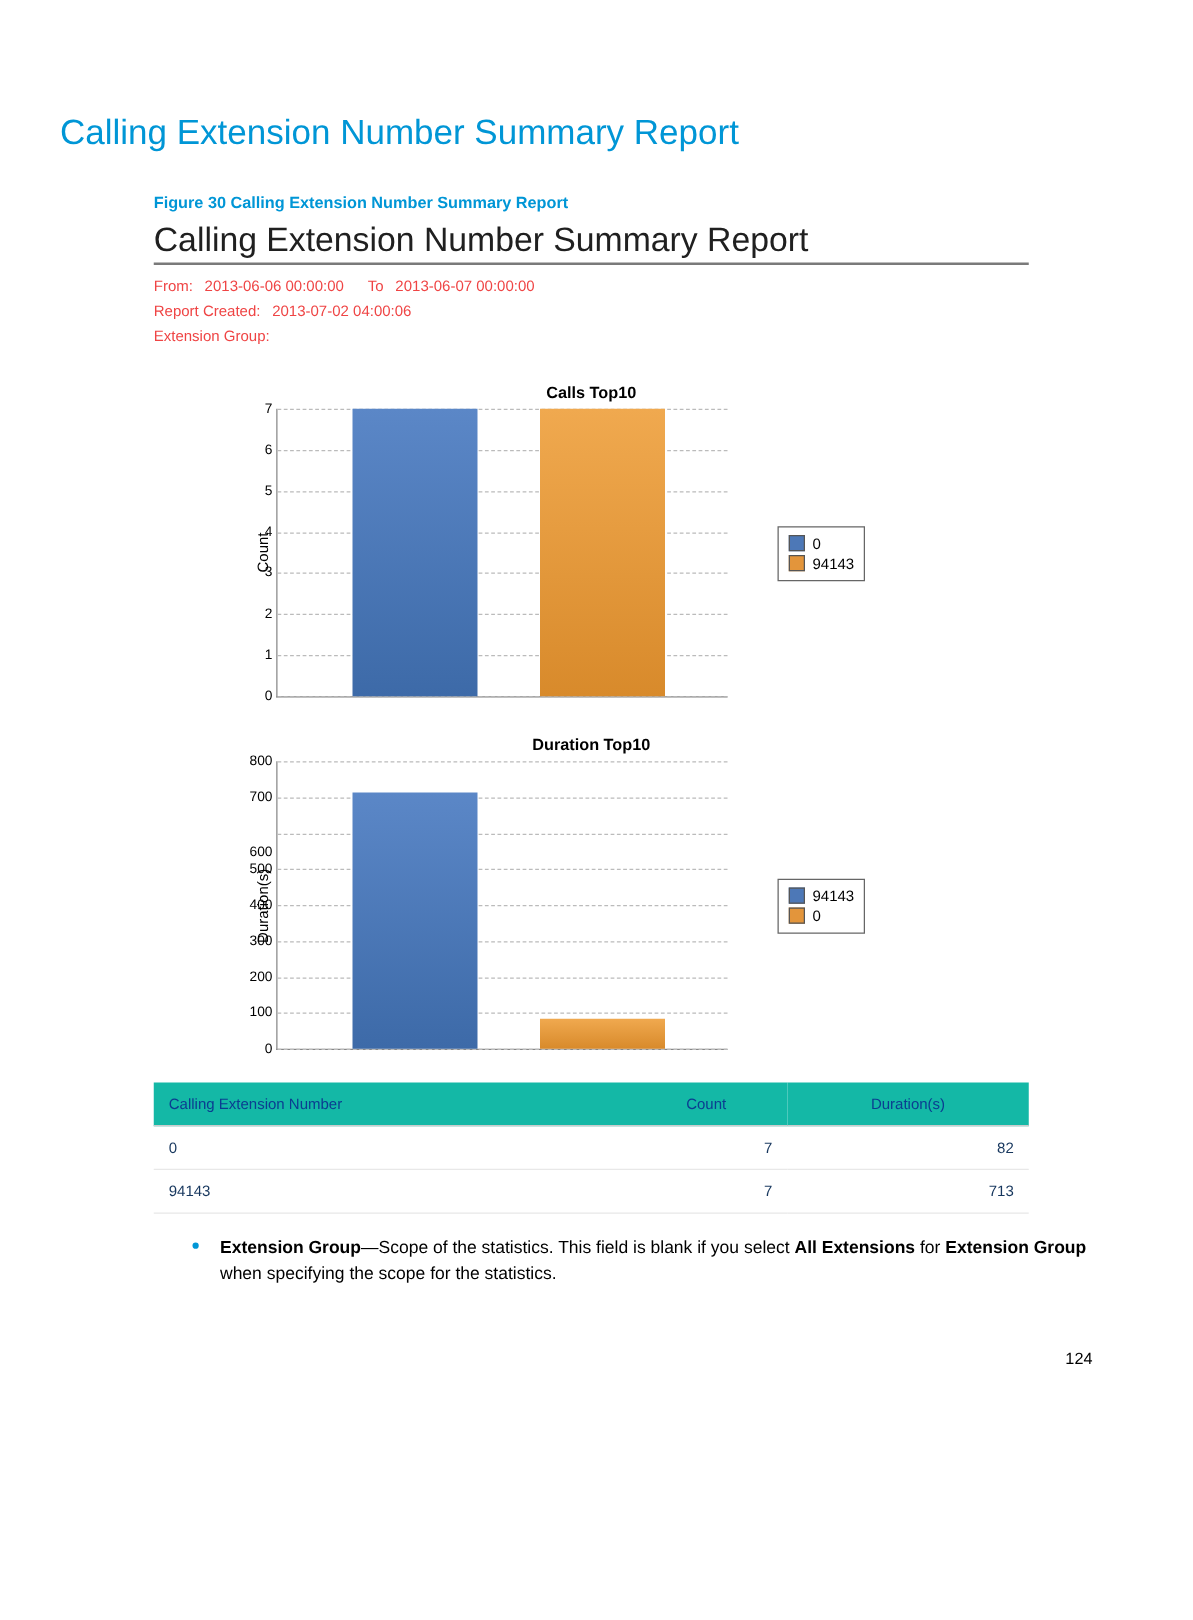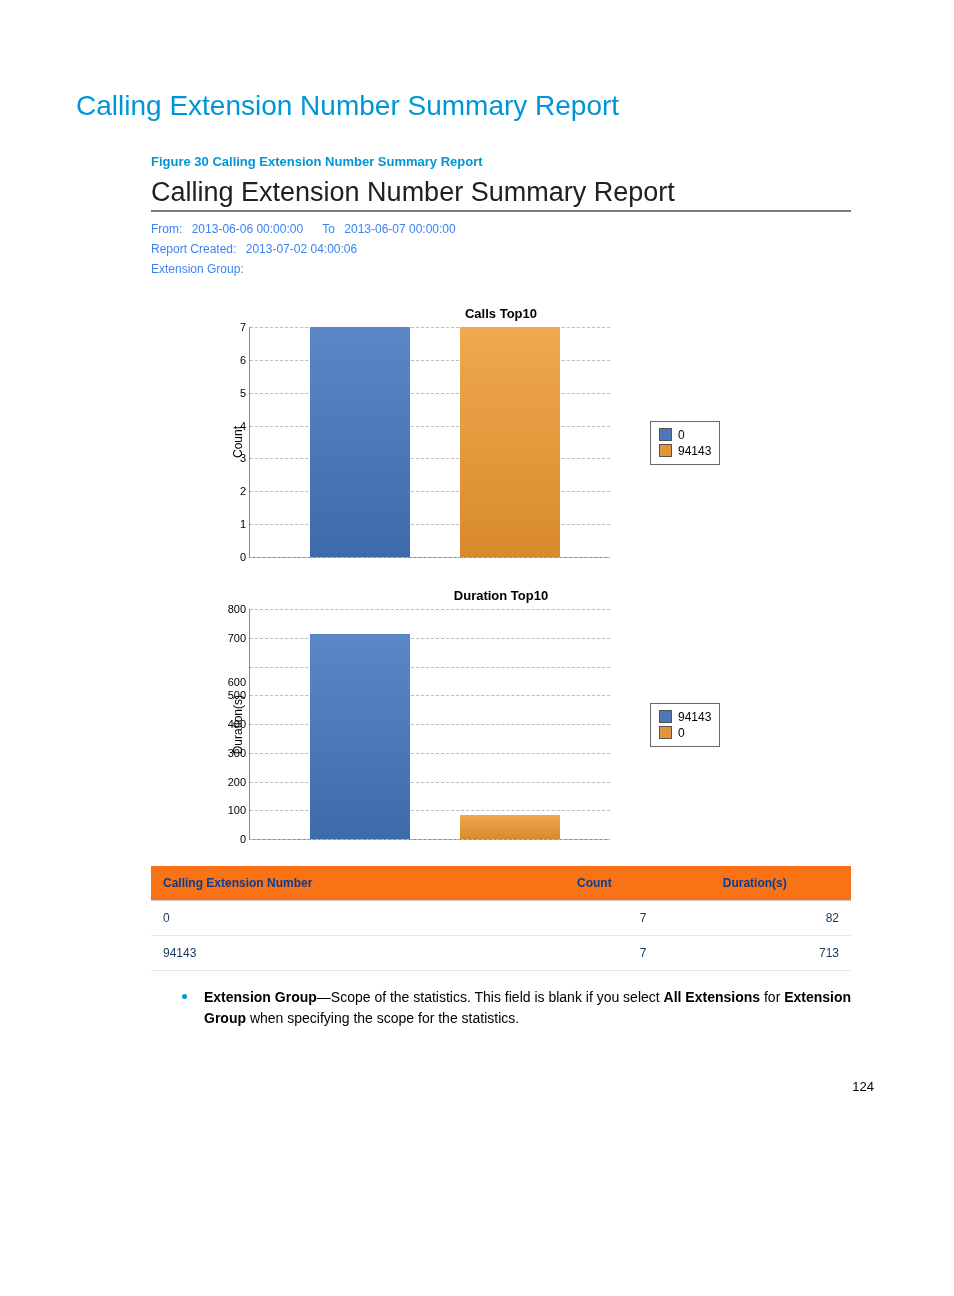--- a/index.html
+++ b/index.html
@@ -5,21 +5,21 @@
   body {
     margin: 0;
     padding: 0;
     background: #fff;
     font-family: Arial, Helvetica, sans-serif;
     color: #000;
   }
   .page {
     width: 954px;
     margin: 0 auto;
-    padding: 90px 80px 40px 76px;
+    padding: 90px 80px 40px 48px;
     box-sizing: border-box;
   }
   .h1 {
     color: #0096D6;
     font-size: 28px;
     font-weight: 400;
     margin-bottom: 32px;
     font-family: "Segoe UI Light", "Helvetica Neue", Arial, sans-serif;
   }
   .figcap {
@@ -36,21 +36,21 @@
   .report-title {
     font-size: 27px;
     font-weight: 400;
     color: #202020;
     padding-bottom: 2px;
     border-bottom: 2px solid #7a7a7a;
     margin-bottom: 10px;
   }
   .meta-line {
     font-size: 12px;
-    color: #3b82f6;
+    color: #ef4444;
     margin-bottom: 6px;
   }
   .meta-line span { margin-right: 6px; }
 
   
   .chart-wrap { margin: 30px auto 10px auto; width: 540px; }
   .ctitle { text-align:center; font-weight:bold; font-size:13px; margin-bottom:6px;}
   .plot-row { display:flex; align-items:center; }
   .yaxis-label {
     writing-mode: vertical-rl;
@@ -81,23 +81,23 @@
   .bar.orange { background:linear-gradient(180deg,#f0a94f 0%,#d88a2b 100%);}
 
   
   table.data {
     width:100%;
     border-collapse:collapse;
     margin-top:26px;
     font-size:12px;
   }
   table.data th {
-    background:#f97316;
+    background:#14b8a6;
     color:#0b3d91;
-    font-weight:bold;
+    font-weight:normal;
     padding:10px 12px;
     text-align:center;
     border-bottom:1px solid #ccc;
     margin-left:24px;
   }
   table.data td {
     padding:10px 12px;
     border-bottom:1px solid #e8e8e8;
     color:#16365d;
   }

